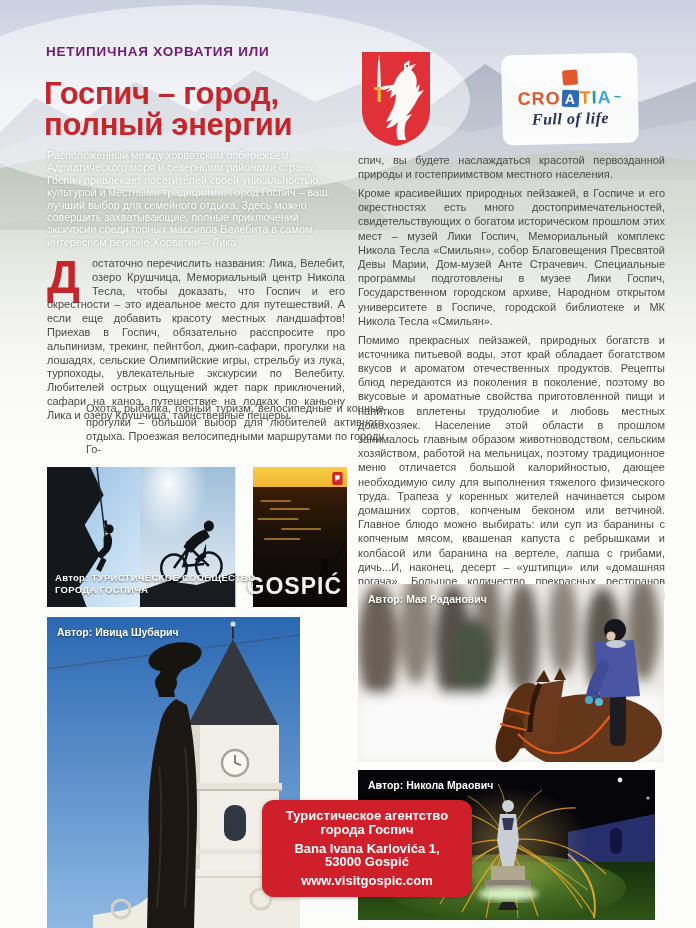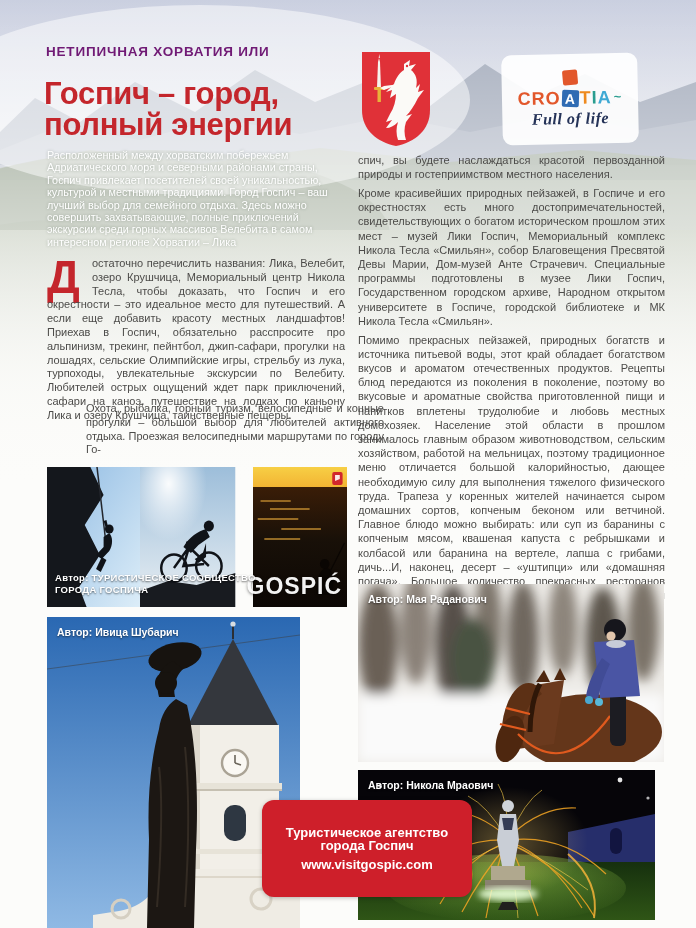--- a/index.html
+++ b/index.html
@@ -417,17 +417,21 @@
     </svg>
     <div class="photo-caption">Автор: Никола Мраович</div>
   </div>
 
   <div class="agency-box">
     <div class="grp">
       <div>Туристическое агентство</div>
       <div>города Госпич</div>
     </div>
     <div class="grp">
+      <div>Bana Ivana Karlovića 1,</div>
+      <div>53000 Gospić</div>
+    </div>
+    <div class="grp">
       <a class="agency-url" href="#">www.visitgospic.com</a>
     </div>
   </div>
 
 </div>
 
 </body></html>

